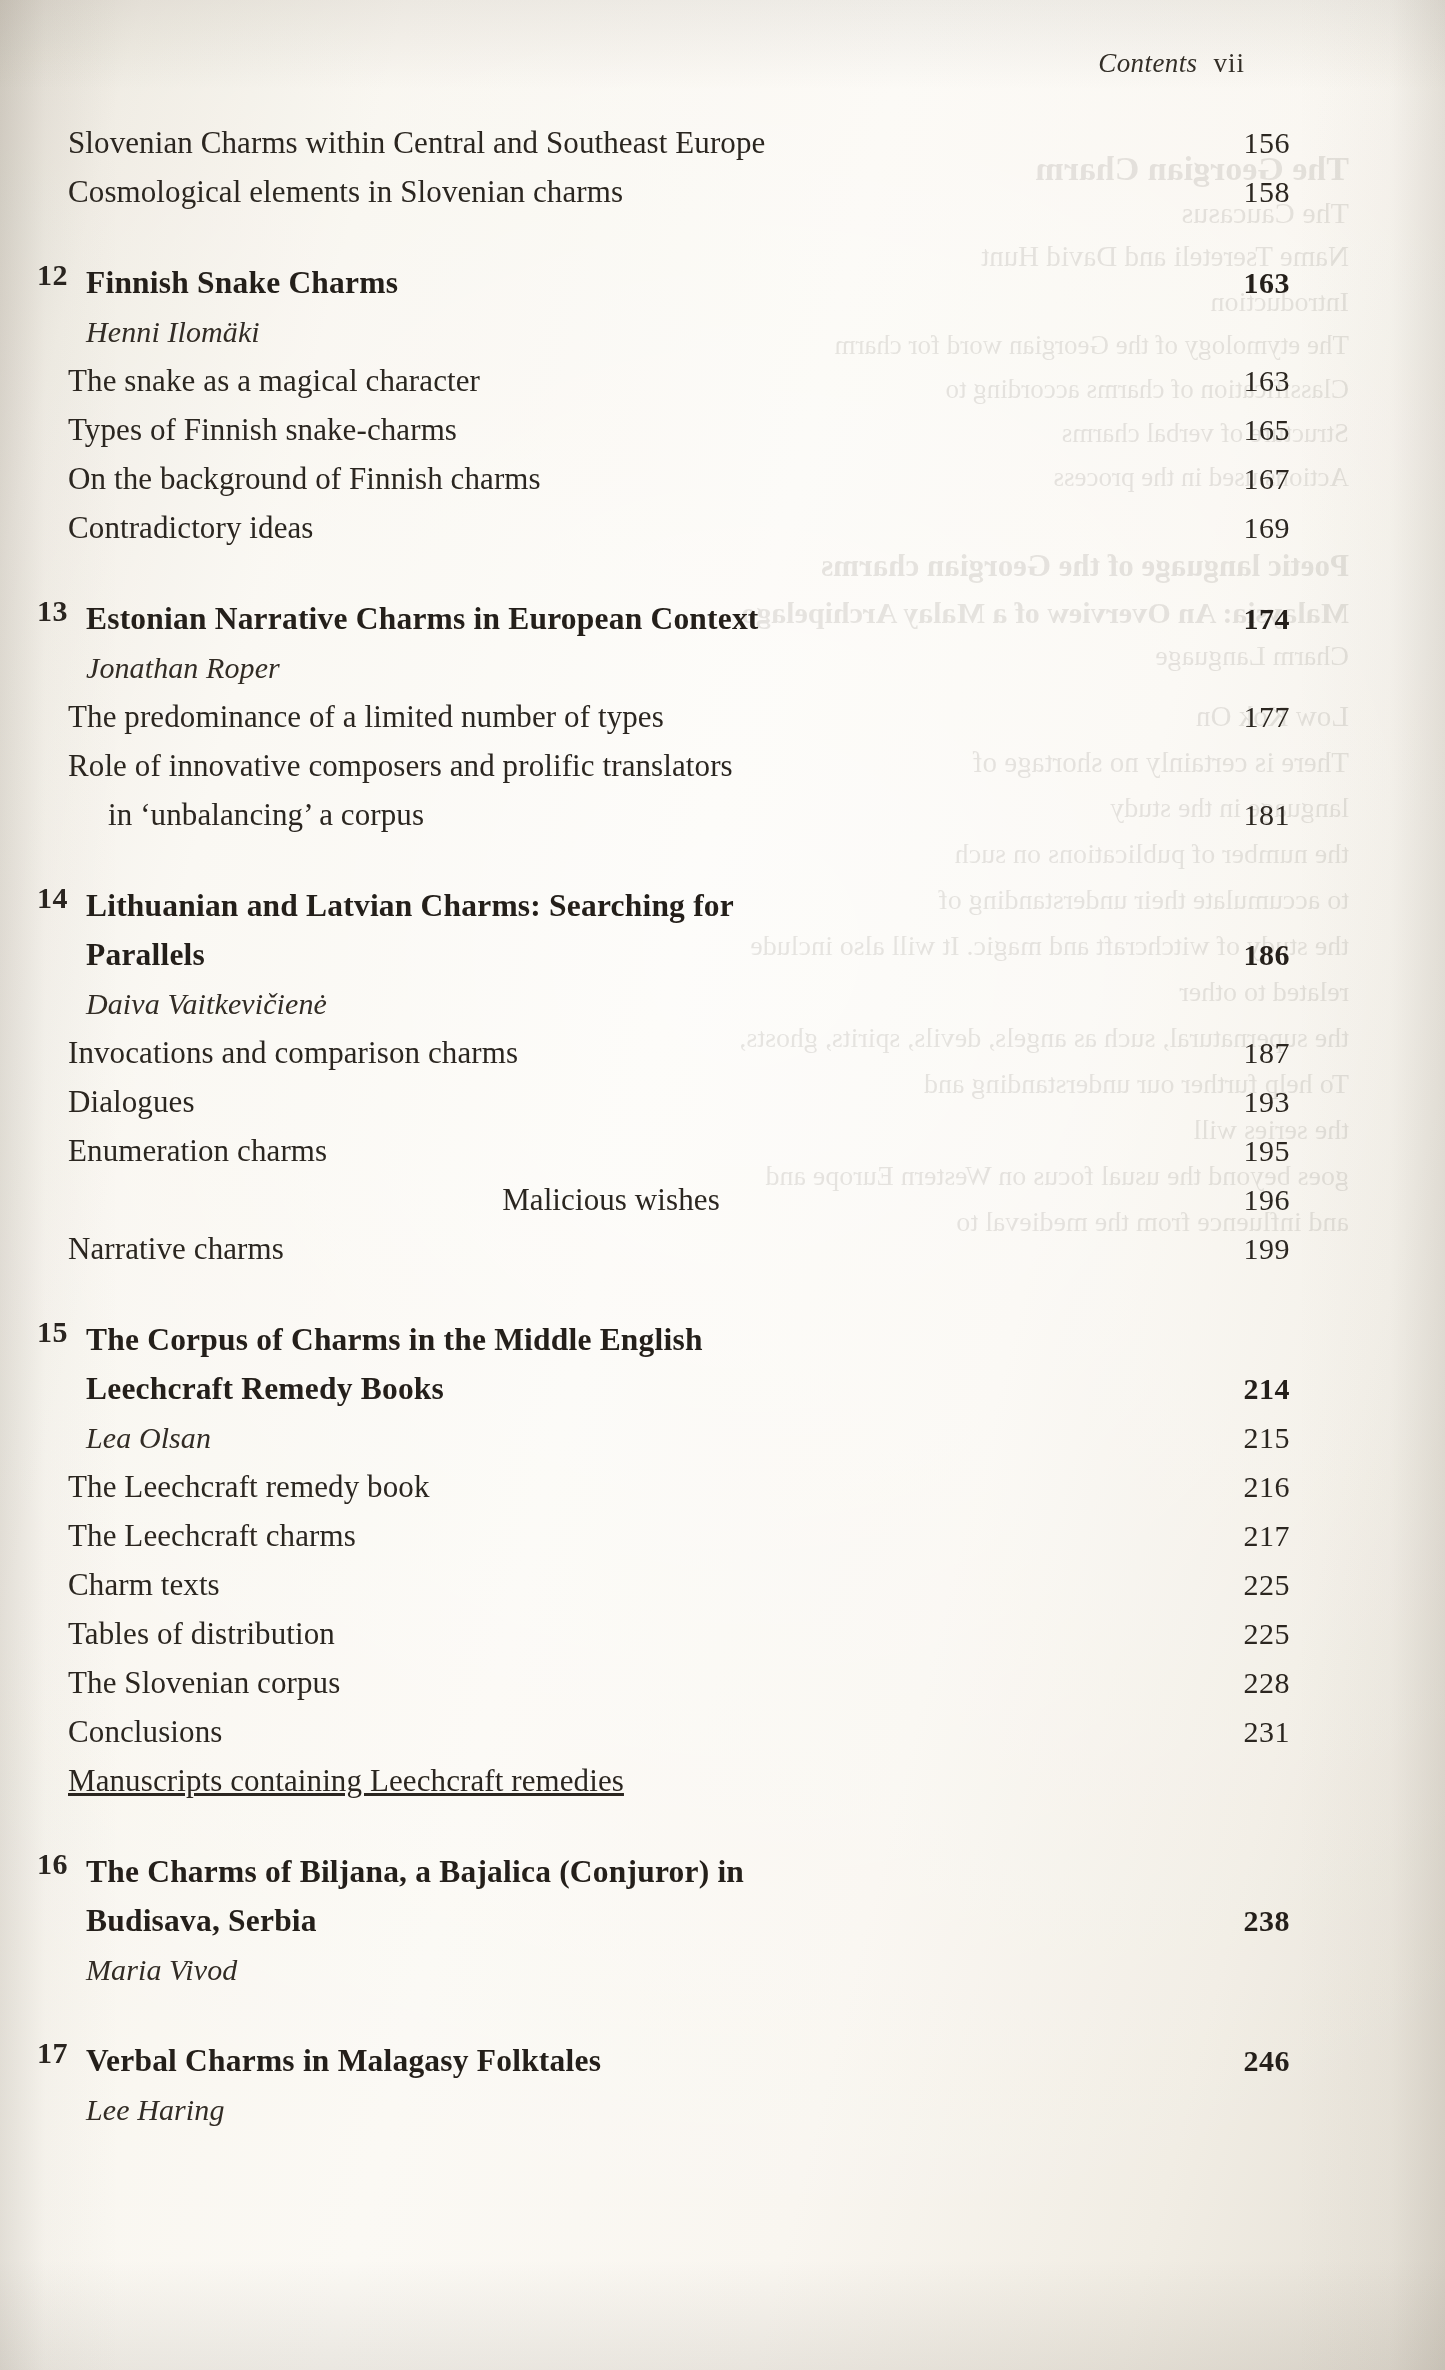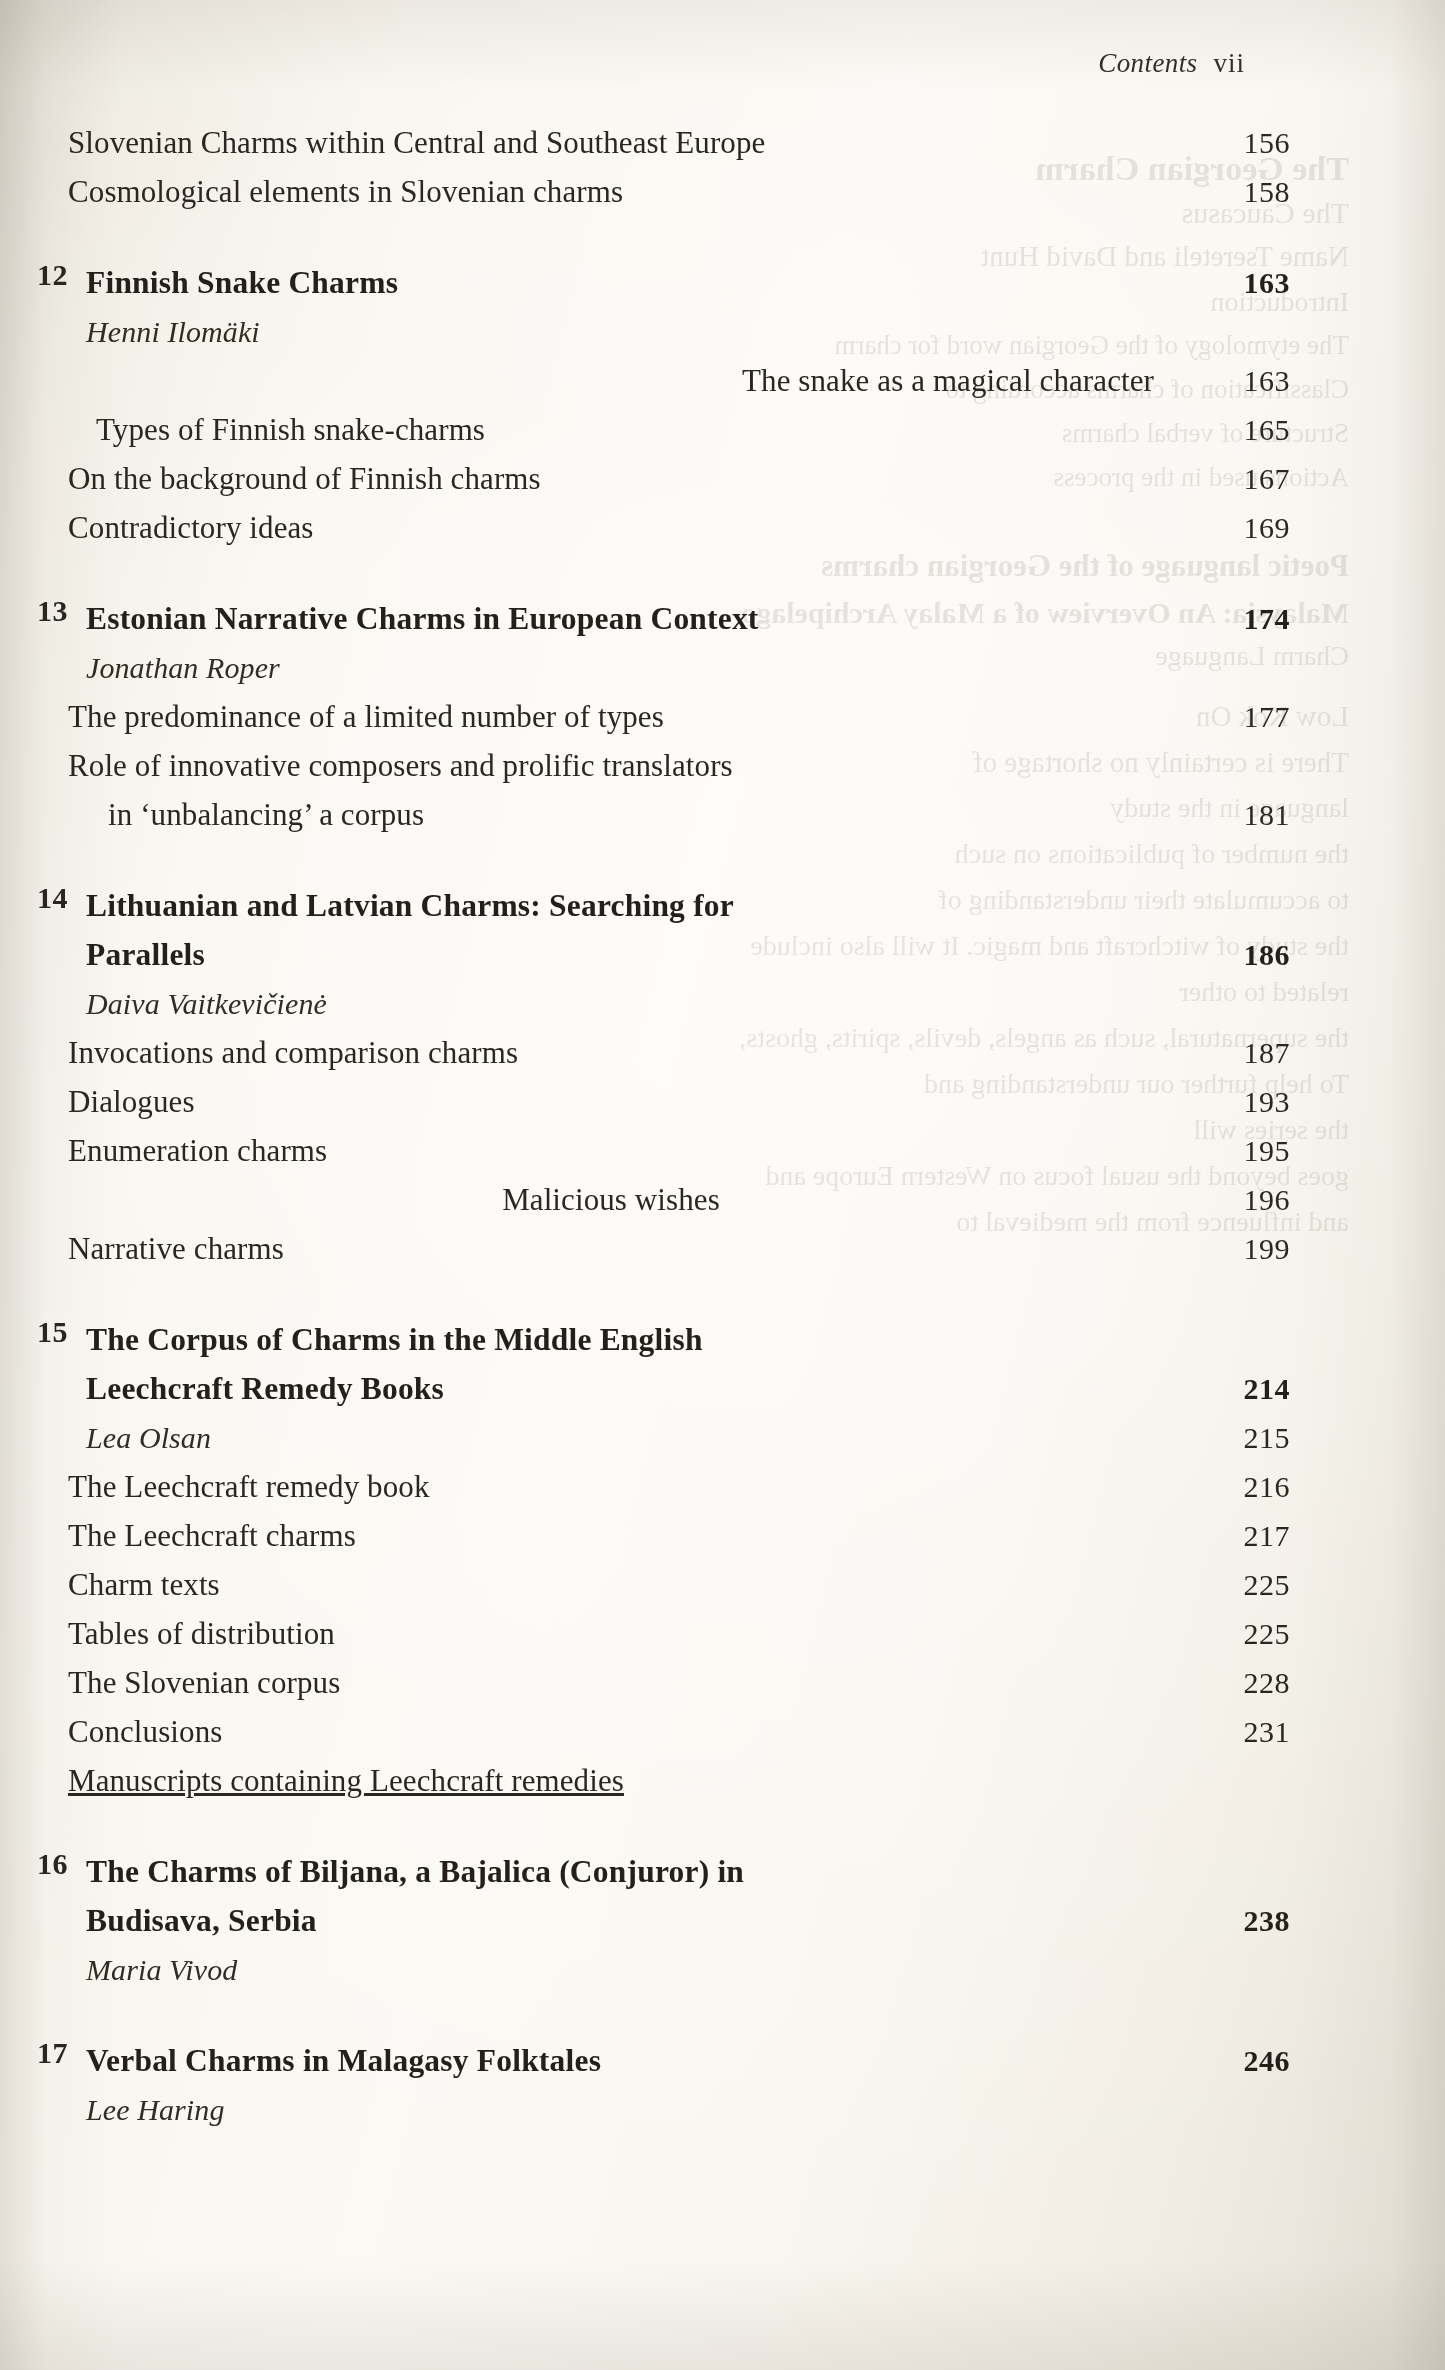--- a/index.html
+++ b/index.html
@@ -204,28 +204,28 @@
             <div class="pg strong">163</div>
           </div>
           <div class="row">
             <div class="num blank"></div>
             <div class="txt author">Henni Ilomäki</div>
             <div class="pg"></div>
           </div>
           <div class="lvl2">
             <div class="row sub">
               <div class="num blank" style="flex-basis: 0px; padding-right: 0px;"></div>
-              <div class="txt" style="padding-left: 0px; text-align: right;">The snake as a magical character</div>
+              <div class="txt" style="padding-left: 0px;">The snake as a magical character</div>
               <div class="pg" style="flex-basis: 112px;">163</div>
             </div>
           </div>
           <div class="lvl2">
             <div class="row sub">
               <div class="num blank" style="flex-basis: 0px; padding-right: 0px;"></div>
-              <div class="txt" style="padding-left: 0px; margin-left: 28px;">Types of Finnish snake-charms</div>
+              <div class="txt" style="padding-left: 0px;">Types of Finnish snake-charms</div>
               <div class="pg" style="flex-basis: 112px;">165</div>
             </div>
           </div>
           <div class="lvl2">
             <div class="row sub">
               <div class="num blank" style="flex-basis: 0px; padding-right: 0px;"></div>
               <div class="txt" style="padding-left: 0px;">On the background of Finnish charms</div>
               <div class="pg" style="flex-basis: 112px;">167</div>
             </div>
           </div>

